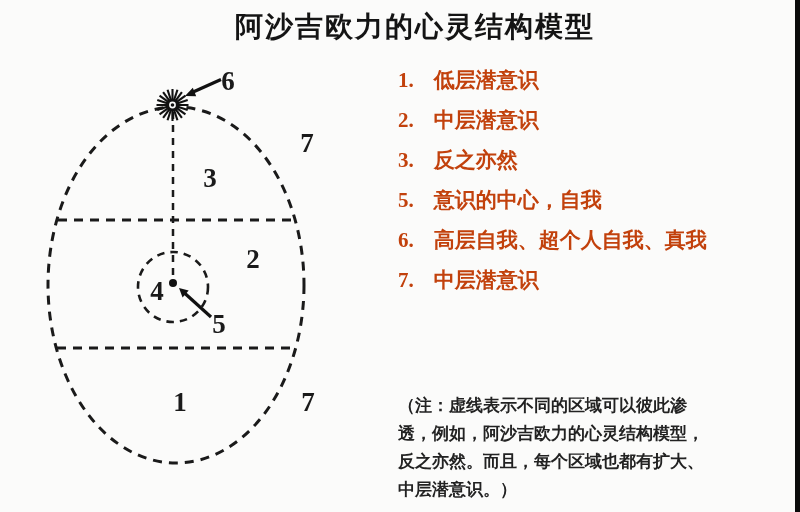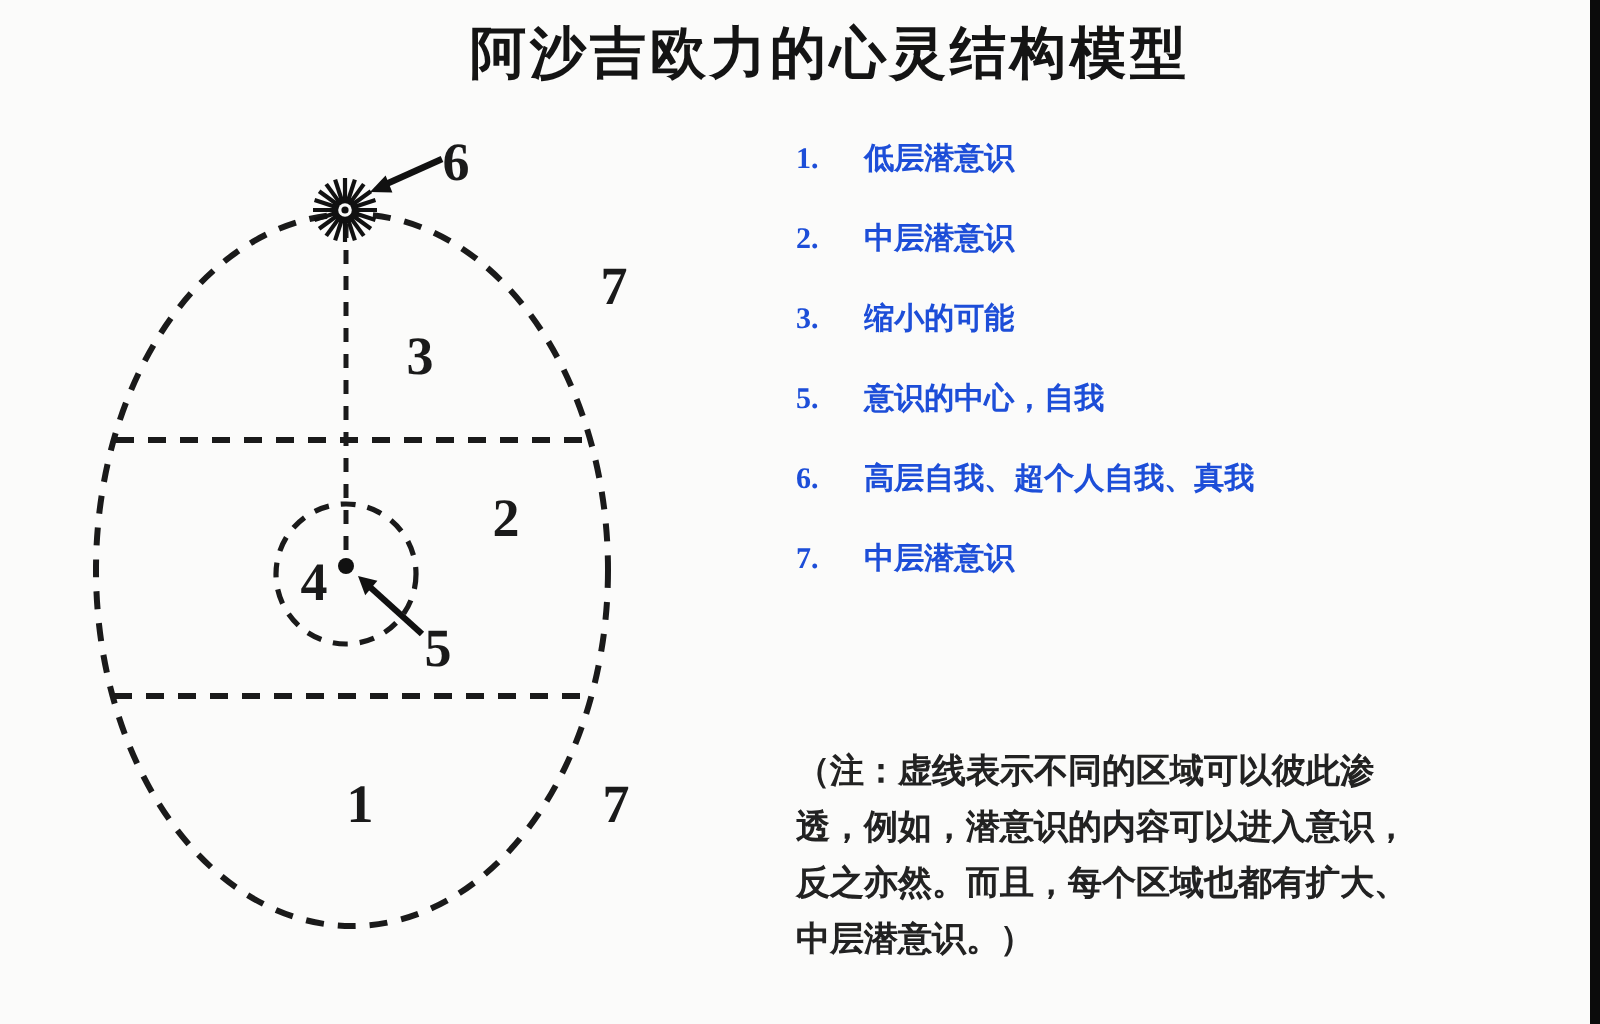--- a/index.html
+++ b/index.html
@@ -34,36 +34,36 @@
     fill:#1a1a1a;
   }
   .legend{
     position:absolute;
     left:398px;top:60px;
     width:392px;
   }
   .legend-item{
     height:40px;
     line-height:40px;
-    font-size:15px;
+    font-size:21px;
     font-weight:bold;
-    color:#1d4ed8;
+    color:#c2410c;
     white-space:nowrap;
   }
   .legend-num{
     font-family:"Liberation Serif","DejaVu Serif",serif;
     display:inline-block;
     min-width:30px;
   }
   .legend-label{
     font-family:"Liberation Sans","DejaVu Sans",sans-serif;
   }
   .note{
     position:absolute;
-    left:398px;top:372px;
+    left:398px;top:392px;
     width:392px;
     font-size:17px;
     font-weight:bold;
     line-height:28px;
     color:#222222;
     font-family:"Liberation Sans","DejaVu Sans",sans-serif;
   }
   .edge-bar{
     position:absolute;
     right:0;top:0;
@@ -134,38 +134,38 @@
     <div class="legend-item">
       <span class="legend-num">1.</span>
       <span class="legend-label">低层潜意识</span>
     </div>
     <div class="legend-item">
       <span class="legend-num">2.</span>
       <span class="legend-label">中层潜意识</span>
     </div>
     <div class="legend-item">
       <span class="legend-num">3.</span>
-      <span class="legend-label">缩小的可能</span>
+      <span class="legend-label">反之亦然</span>
     </div>
     <div class="legend-item">
       <span class="legend-num">5.</span>
       <span class="legend-label">意识的中心，自我</span>
     </div>
     <div class="legend-item">
       <span class="legend-num">6.</span>
       <span class="legend-label">高层自我、超个人自我、真我</span>
     </div>
     <div class="legend-item">
       <span class="legend-num">7.</span>
       <span class="legend-label">中层潜意识</span>
     </div>
   </div>
 
   <div class="note">
     <div>（注：虚线表示不同的区域可以彼此渗</div>
-    <div>透，例如，潜意识的内容可以进入意识，</div>
+    <div>透，例如，阿沙吉欧力的心灵结构模型，</div>
     <div>反之亦然。而且，每个区域也都有扩大、</div>
     <div>中层潜意识。）</div>
   </div>
 
   <div class="edge-bar"></div>
 
 </div>
 
 </body></html>

